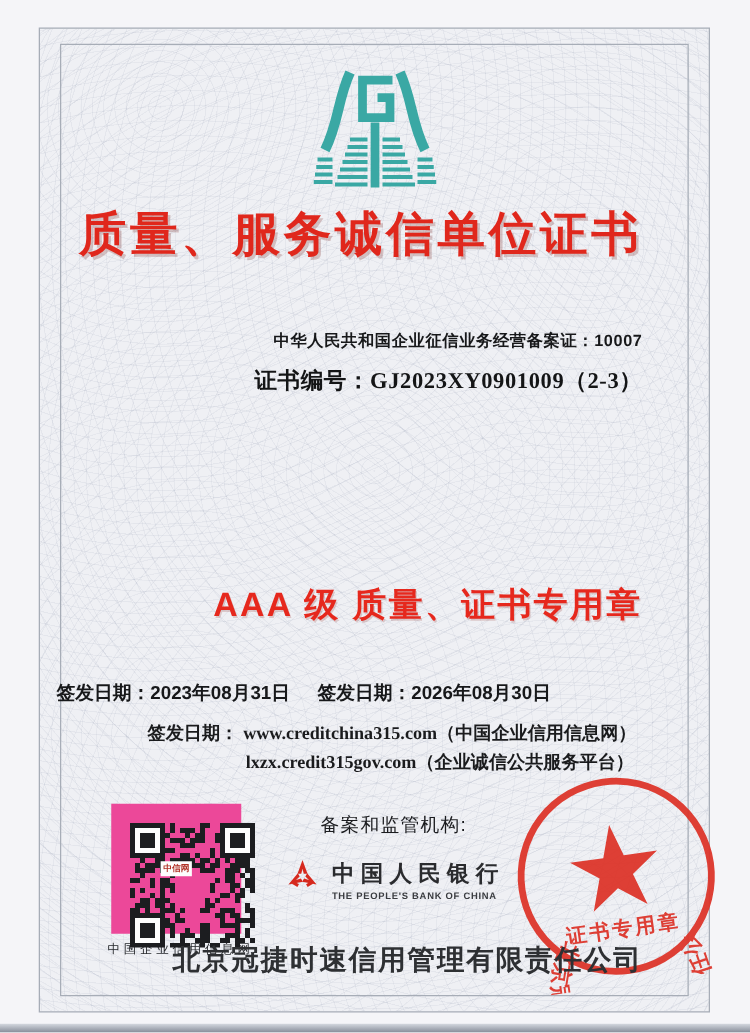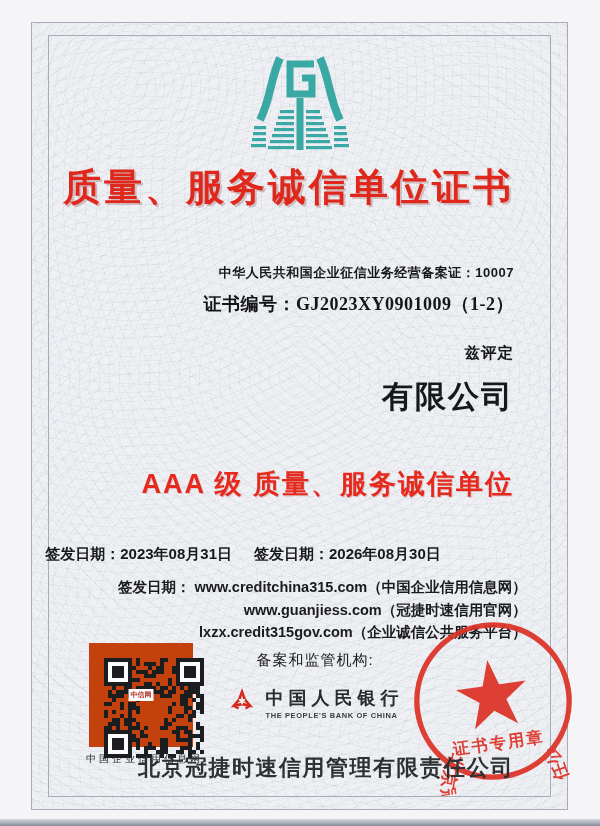--- a/index.html
+++ b/index.html
@@ -70,24 +70,24 @@
     position:absolute;top:545px;left:0;width:486px;
     display:flex;justify-content:center;gap:22px;
     font-size:15px;font-weight:700;color:#17181a;
   }
   .publicity{
     position:absolute;top:576px;left:118px;width:420px;
     display:flex;align-items:flex-start;
     font-size:14.5px;font-weight:700;color:#1a1b1d;
   }
   .publicity .label{flex:0 0 auto;line-height:22.5px;}
-  .publicity .lines{margin-left:4px;line-height:22.5px;text-align:right;}
+  .publicity .lines{margin-left:4px;line-height:22.5px;text-align:center;font-family:Liberation Serif, serif;}
 
   .qr-block{position:absolute;left:86px;top:643px;width:110px;}
-  .qr-box{width:104px;height:104px;margin:0 auto;background:#c2410c;padding:15px;box-sizing:border-box;position:relative;}
+  .qr-box{width:104px;height:104px;margin:0 auto;background:#ec4899;padding:15px;box-sizing:border-box;position:relative;}
   .qr-center-tag{
     position:absolute;left:50%;top:50%;transform:translate(-50%,-50%);
     background:#fdfdfd;color:#b03126;font-size:7px;font-weight:700;
     padding:1px 2px;white-space:nowrap;font-family:"Liberation Serif",serif;
   }
   .qr-caption{margin-top:5px;font-size:10px;color:#26282c;letter-spacing:3px;text-align:center;white-space:nowrap;}
 
   .regulator{
     position:absolute;top:651px;left:170px;width:290px;text-align:center;
     font-size:15px;font-weight:400;color:#1b1c1f;letter-spacing:1px;
@@ -158,39 +158,36 @@
         <rect x="84" y="72" width="12" height="3.2"></rect>
         <rect x="84" y="78" width="13" height="3.2"></rect>
         <rect x="84" y="84" width="14" height="3.2"></rect>
         <rect x="84" y="90" width="15" height="3.2"></rect>
       </g>
     </svg>
   </div>
 
   <div class="abs title">质量、服务诚信单位证书</div>
   <div class="abs subtitle">中华人民共和国企业征信业务经营备案证：10007</div>
-  <div class="abs cert-no">证书编号：GJ2023XY0901009（1-2）</div>
-  <div class="abs hereby">兹评定</div>
+  <div class="abs cert-no">证书编号：GJ2023XY0901009（2-3）</div>
 
   <div class="abs company">
-    <div>有限公司</div>
-  </div>
-
-  <div class="abs award">AAA 级 质量、服务诚信单位</div>
+  </div>
+
+  <div class="abs award">AAA 级 质量、证书专用章</div>
 
   <div class="dates">
     <span>签发日期：2023年08月31日</span>
     <span>签发日期：2026年08月30日</span>
   </div>
 
   <div class="publicity">
     <span class="label">签发日期：</span>
     <span class="lines">
       <div>www.creditchina315.com（中国企业信用信息网）</div>
-      <div>www.guanjiess.com（冠捷时速信用官网）</div>
       <div>lxzx.credit315gov.com（企业诚信公共服务平台）</div>
     </span>
   </div>
 
   <div class="qr-block">
     <div class="qr-box">
       <svg id="qr-svg" viewBox="0 0 100 100" width="100" height="100" shape-rendering="crispEdges">
           <rect x="32" y="0" width="4" height="4" fill="#1c1d20"></rect>
           <rect x="56" y="0" width="4" height="4" fill="#1c1d20"></rect>
           <rect x="60" y="0" width="4" height="4" fill="#1c1d20"></rect>

